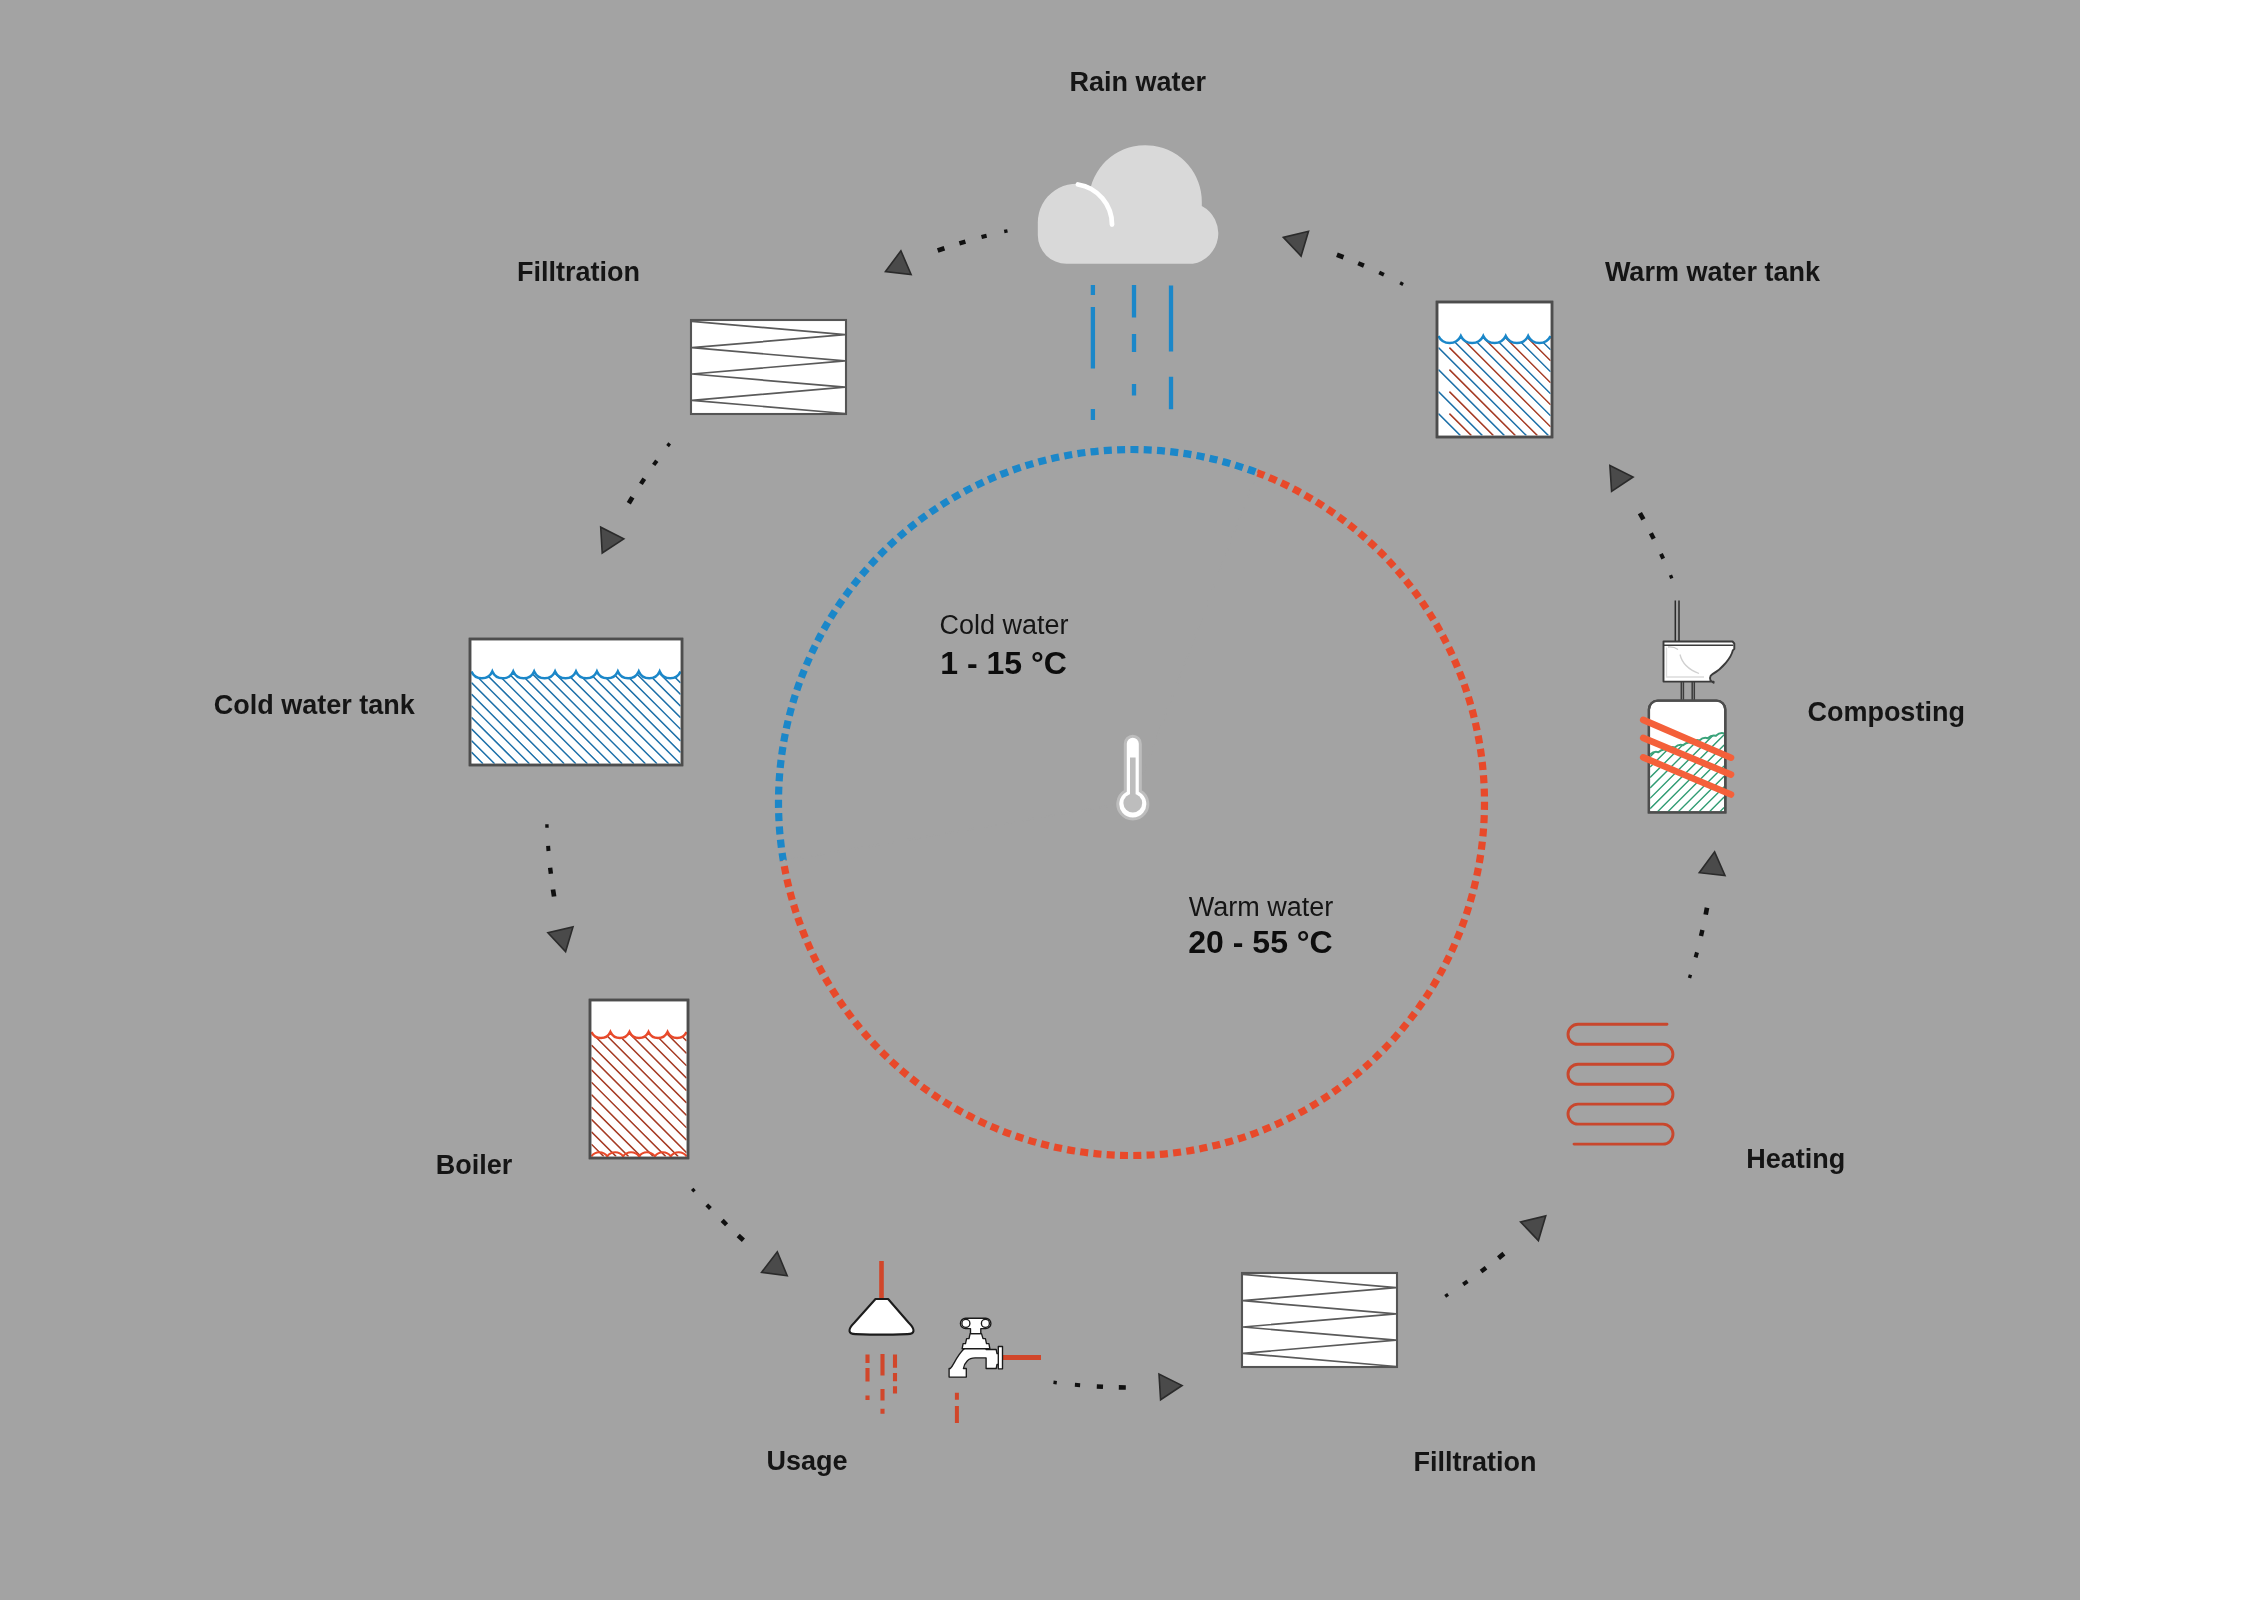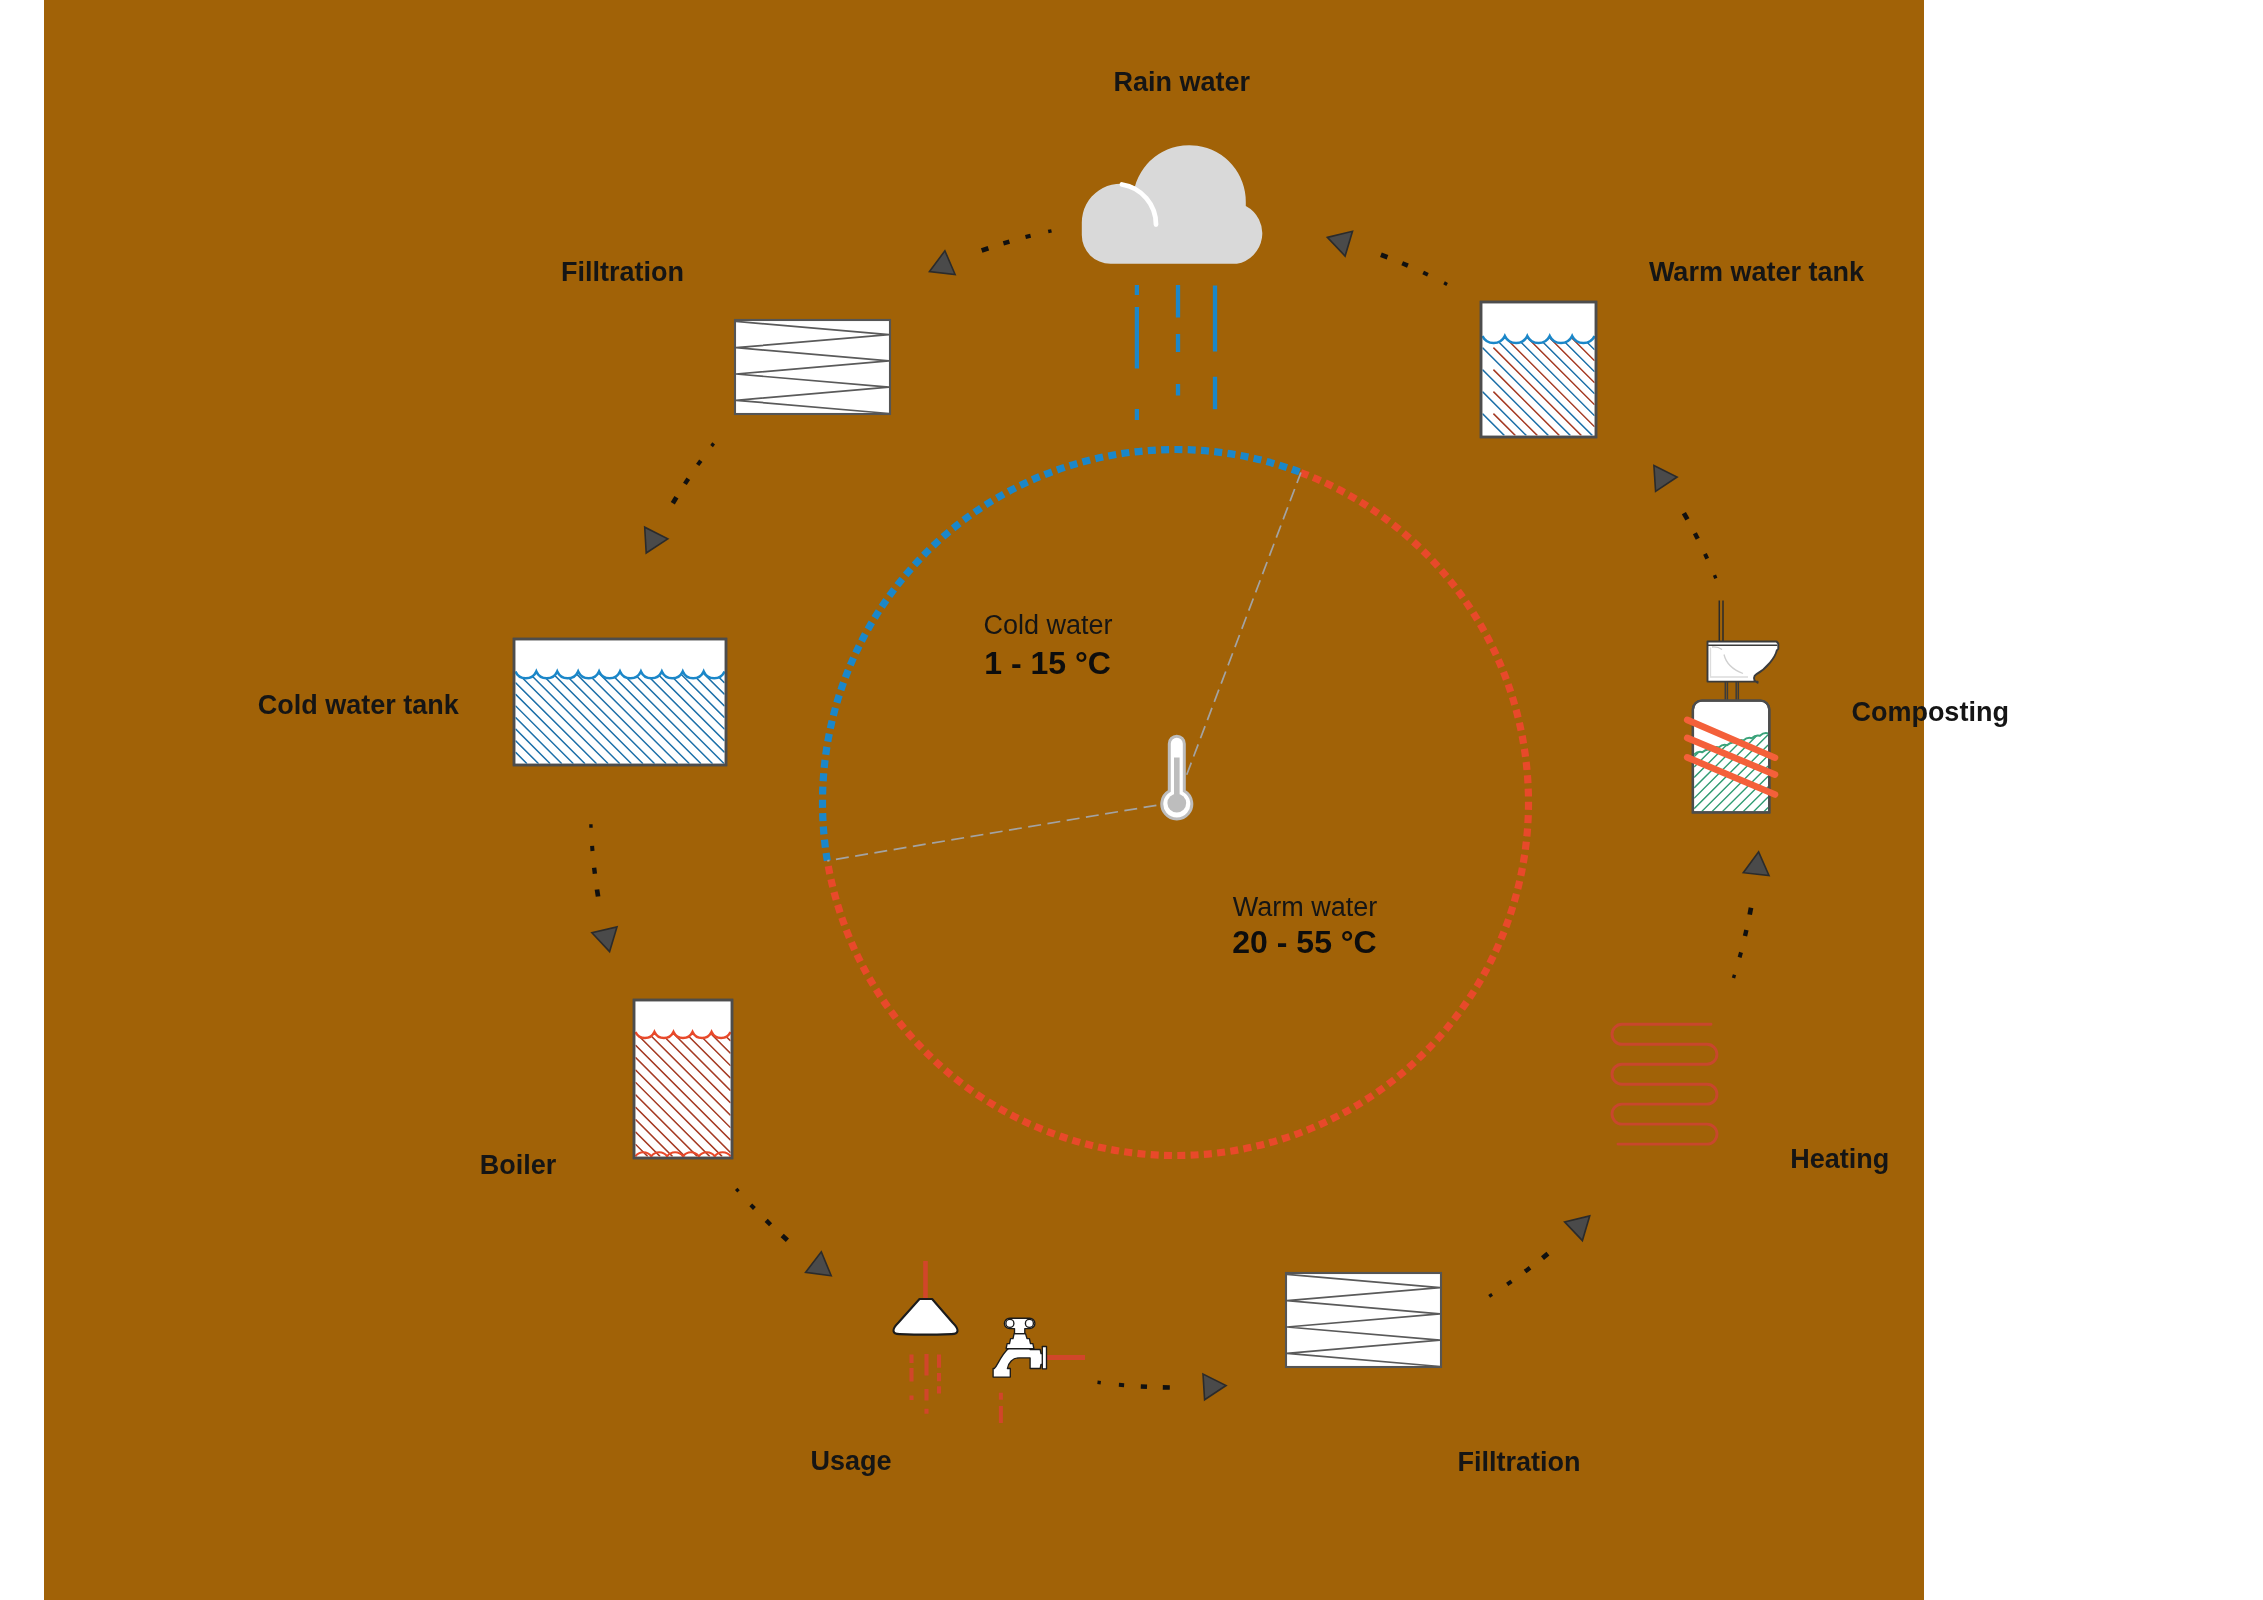--- a/index.html
+++ b/index.html
@@ -1,18 +1,18 @@
 <!DOCTYPE html>
 <html><head>
 <meta charset="utf-8">
 <title>Water cycle diagram</title>
 <style>
   html,body{margin:0;padding:0;background:#ffffff;}
   body{width:2263px;height:1600px;overflow:hidden;font-family:"Liberation Sans",sans-serif;}
-  #stage{position:relative;width:1880px;height:1600px;background:#a16207;margin-left:44px;}
+  #stage{position:relative;width:2080px;height:1600px;background:#a3a3a3;}
   svg{display:block;}
   .lbl{font-family:"Liberation Sans",sans-serif;font-weight:bold;font-size:27px;fill:#151515;}
   .ctr-lbl{font-family:"Liberation Sans",sans-serif;font-weight:normal;font-size:27px;fill:#151515;}
   .ctr-val{font-family:"Liberation Sans",sans-serif;font-weight:bold;font-size:32px;fill:#0d0d0d;}
 </style>
 </head>
 <body>
 
 <div id="stage">
 <svg id="scene" width="2263" height="1600" viewBox="0 0 2263 1600" xmlns="http://www.w3.org/2000/svg">

